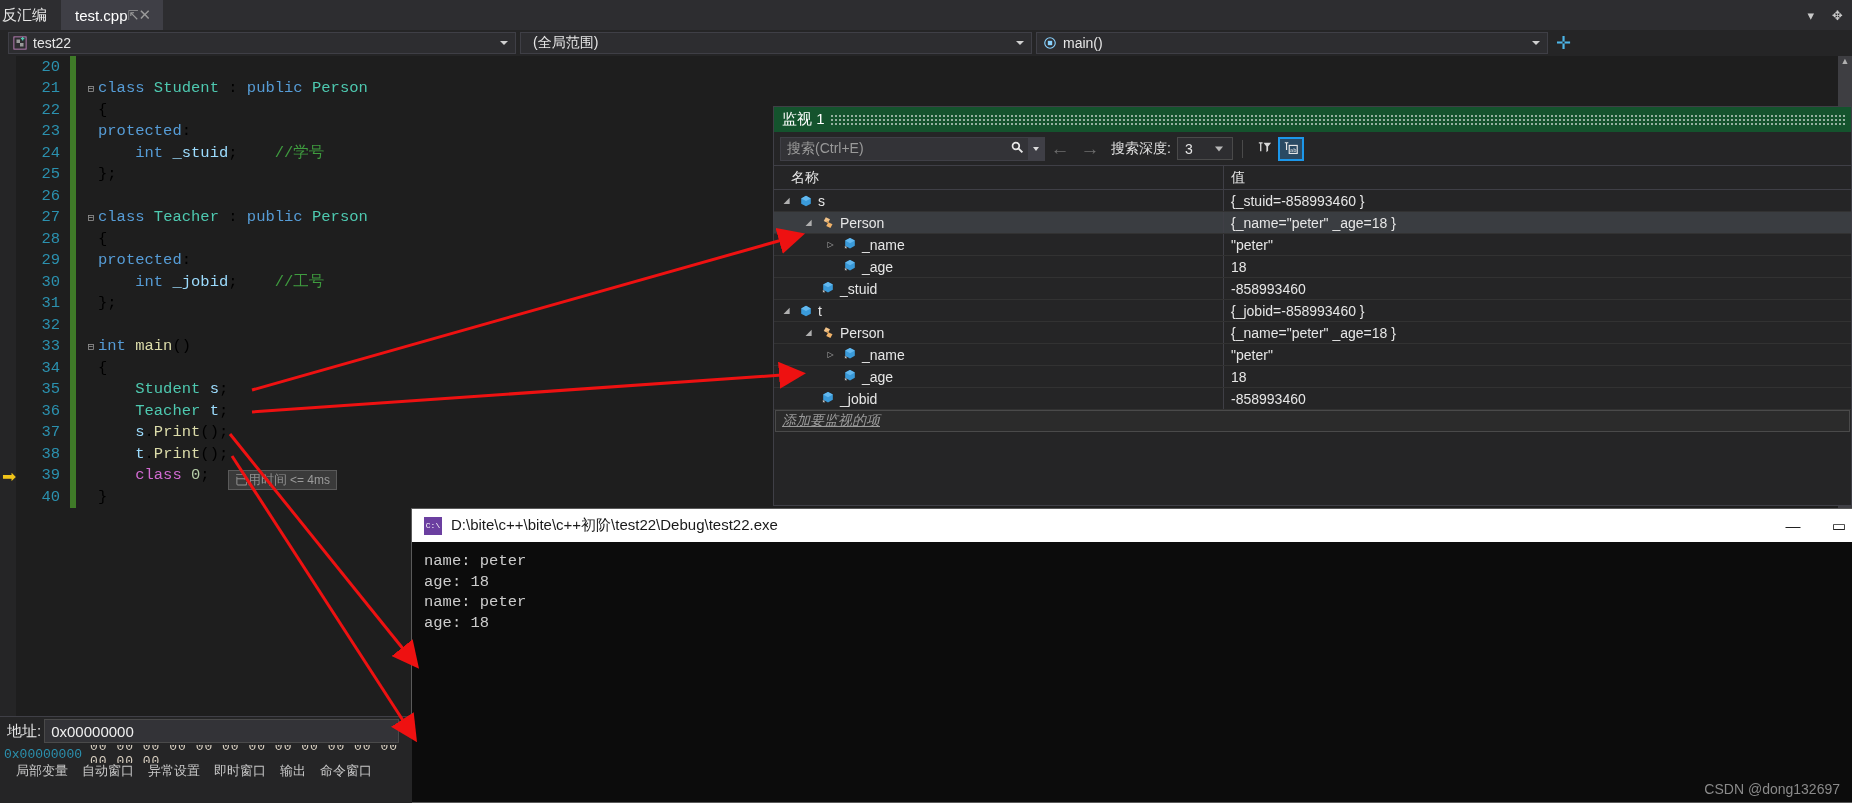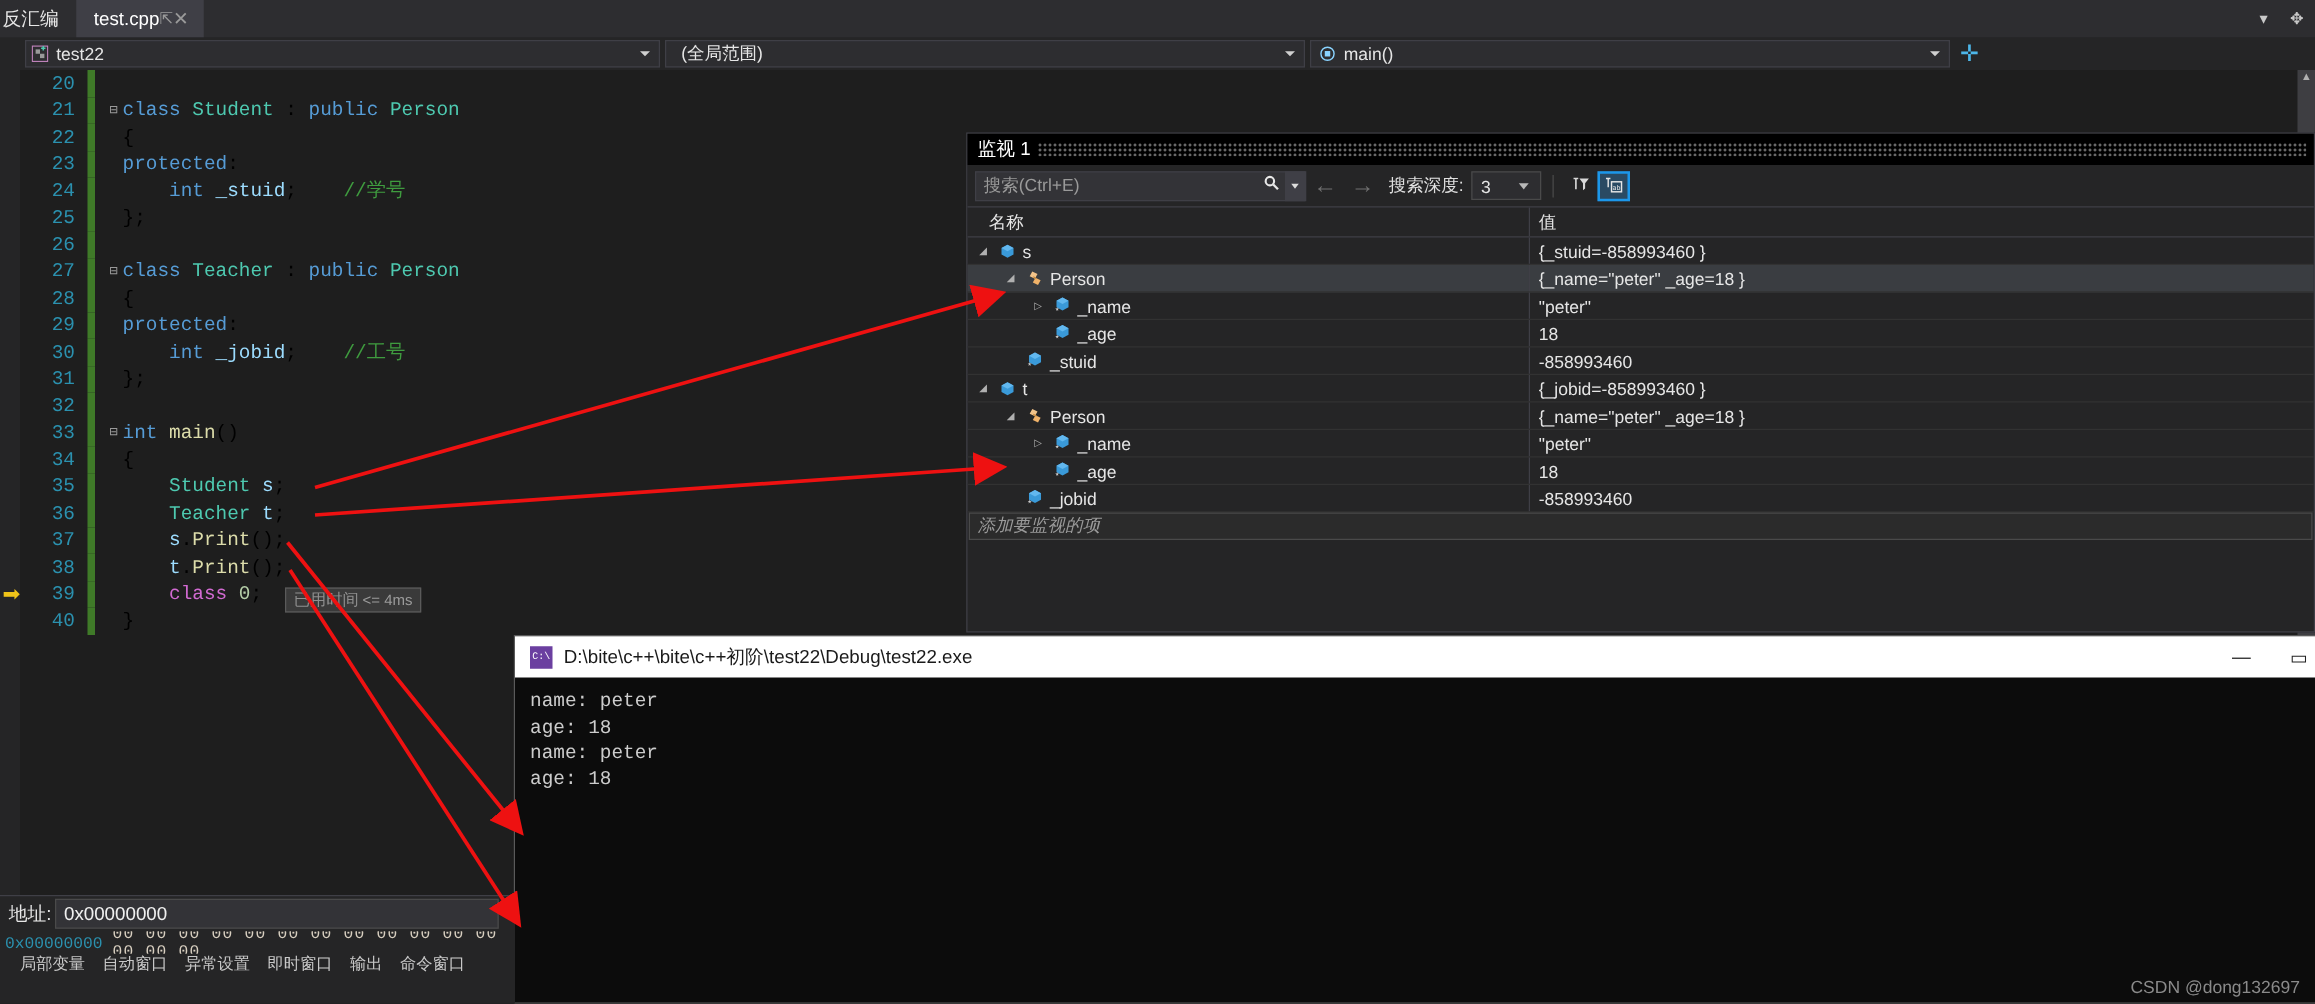--- a/index.html
+++ b/index.html
@@ -21,21 +21,21 @@
   .tabstrip .rightbtn{ display:flex; align-items:center; padding:0 9px; color:#c8c8c8; font-size:13px;}
 
   
   .navbar{ position:absolute; left:0; top:30px; width:1852px; height:26px;
      background:#252526; display:flex; align-items:center; }
   .combo{ height:22px; background:#2d2d30; border:1px solid #3f3f46; display:flex;
      align-items:center; color:#e6e6e6; font-size:14px; position:relative; }
   .combo .caret{ position:absolute; right:7px; top:50%; transform:translateY(-50%);
      width:0;height:0;border-left:4px solid transparent;border-right:4px solid transparent;
      border-top:4px solid #d0d0d0; }
-  .combo.c1{ width:508px; margin-left:20px; padding-left:24px; }
+  .combo.c1{ width:508px; margin-left:8px; padding-left:24px; }
   .combo.c2{ width:512px; margin-left:4px; padding-left:12px;}
   .combo.c3{ width:512px; margin-left:4px; padding-left:26px;}
   .vsicon{ position:absolute; left:4px; top:50%; transform:translateY(-50%);
      width:14px;height:14px; }
   .navbar .plusbtn{ margin-left:8px; color:#4db6e8; font-size:18px; }
 
   
   .editor{ position:absolute; left:0; top:56px; width:1852px; height:660px;
      background:#1e1e1e; overflow:hidden; }
   .gutterband{ position:absolute; left:0; top:0; width:16px; height:660px; background:#252526;}
@@ -54,21 +54,21 @@
      background:#3a3a3a; border:1px solid #5a5a5a; color:#9b9b9b; font-size:12px;
      display:flex; align-items:center; padding:0 6px; }
   .ellapsed .big{ font-size:13px; color:#8f8f8f; margin-right:3px;}
   .curarrow{ position:absolute; left:2px; top:410px; color:#f0c419; font-size:17px;}
   .vscroll{ position:absolute; right:0; top:0; width:14px; height:660px; background:#3e3e42;}
   .vscroll .up,.vscroll .dn{ color:#b0b0b0; font-size:9px; text-align:center; }
 
   
   .watch{ position:absolute; left:773px; top:106px; width:1079px; height:400px;
      background:#252526; border:1px solid #3f3f46; }
-  .watch-title{ height:25px; background:#000000; display:flex; align-items:center;
+  .watch-title{ height:25px; background:#14532d; display:flex; align-items:center;
      color:#fff; font-size:15px; padding-left:8px; position:relative; }
   .watch-title .dots{ position:absolute; left:56px; right:6px; top:7px; height:11px;
      background-image:radial-gradient(circle, rgba(255,255,255,.55) 0.8px, transparent 1px);
      background-size:4px 4px; }
   .watch-tb{ height:33px; background:#252526; display:flex; align-items:center;
      padding:0 4px; gap:0; }
   .searchbox{ width:265px; height:24px; background:#333337; border:1px solid #3f3f46;
      display:flex; align-items:center; color:#9a9a9a; font-size:14px; padding-left:6px;
      position:relative; margin-left:2px; }
   .searchbox .ph{ flex:1; }
@@ -93,21 +93,21 @@
      color:#e6e6e6; }
   .wrow.sel{ background:#3a3d41; }
   .wrow .rname{ width:450px; display:flex; align-items:center; gap:4px;
      border-right:1px solid #3f3f46; }
   .wrow .rval{ flex:1; padding-left:7px; display:flex; align-items:center; }
   .twist{ width:13px; text-align:center; color:#b0b0b0; font-size:8px; flex:0 0 auto;}
   .nmicon{ width:17px; flex:0 0 auto; display:flex; align-items:center; justify-content:center;}
   .wrow .lbl{ }
   .addrow{ height:22px; background:#2b2b2b; border:1px solid #4a4a4a; margin:0 1px;
      display:flex; align-items:center; padding-left:6px;
-     color:#9a9a9a; font-size:14px; font-style:italic; }
+     color:#9a9a9a; font-size:14px; font-style:italic;text-decoration:underline; }
 
   
   .console{ position:absolute; left:411px; top:508px; width:1452px; height:295px;
      background:#0c0c0c; border:1px solid #5a5a5a; }
   .console-title{ height:33px; background:#ffffff; display:flex; align-items:center;
      padding-left:12px; color:#1a1a1a; font-size:15px; position:relative; }
   .console-title .appicon{ width:18px; height:18px; background:#6b3fa0; color:#fff;
      font-size:8px; display:flex; align-items:center; justify-content:center;
      margin-right:9px; font-family:"Liberation Mono",monospace;}
   .console-title .wbtns{ position:absolute; right:0; top:0; height:33px; display:flex; }

